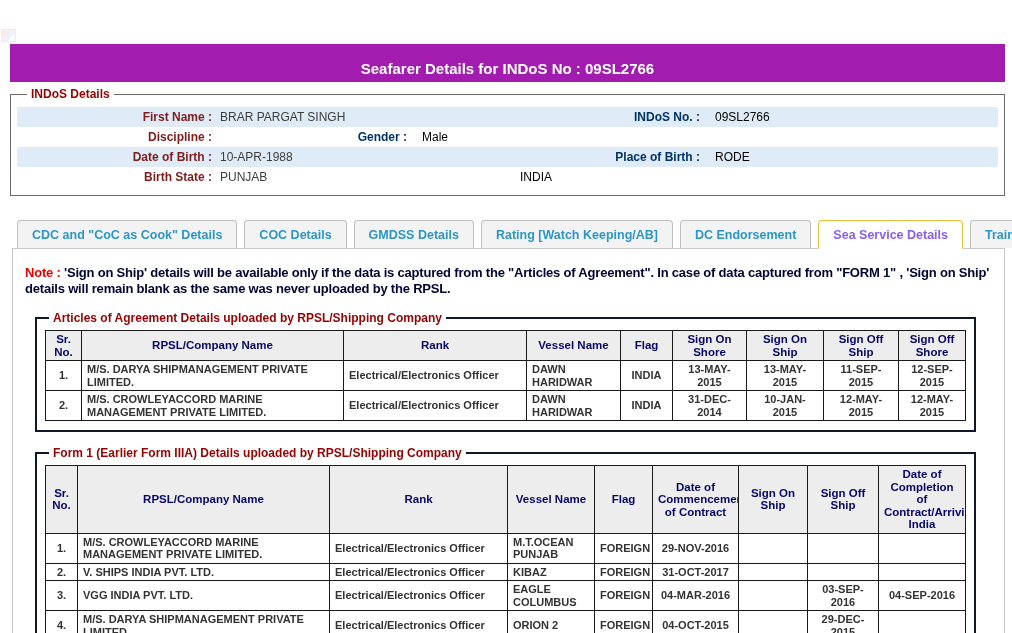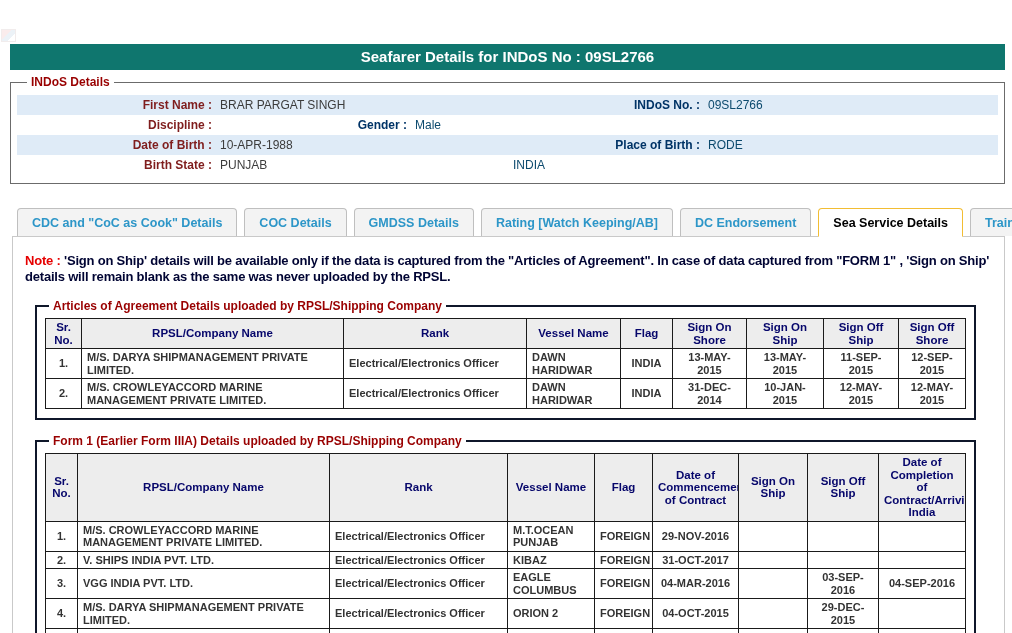--- a/index.html
+++ b/index.html
@@ -2,41 +2,41 @@
 <html><head>
 <meta charset="utf-8">
 <style>
   html,body{margin:0;padding:0;background:#fff;}
   body{width:1012px;height:633px;overflow:hidden;font-family:"Liberation Sans",sans-serif;position:relative;}
 
   
   .broken-img{position:absolute;left:1px;top:29px;width:13px;height:11px;border:1px solid #e6dede;background:linear-gradient(135deg,#f6dede 0 40%,#dde8f2 40% 70%,#fff 70%);opacity:.55;}
 
   
-  .title-bar{margin:44px 7px 0 10px;background:#0f766e;color:#fff;text-align:center;
-    font-weight:bold;font-size:15px;padding:4px 0 5px;}
+  .title-bar{margin:44px 7px 0 10px;background:#a21caf;color:#fff;text-align:center;
+    font-weight:bold;font-size:15px;padding:16px 0 5px;}
 
   
   fieldset{border:1px solid #6b6b6b;margin:0;padding:2px 6px 8px 6px;}
   legend{color:#990000;font-weight:bold;font-size:12px;padding:0 4px;margin-left:10px;}
   .indos-fs{margin:5px 7px 0 10px;}
   .indos-grid{margin-top:4px;}
   .indos-row{display:flex;align-items:center;height:20px;font-size:12px;}
   .indos-row.alt{background:#dfebf7;}
   .ind-lbl{width:195px;text-align:right;color:#7f1d1d;font-weight:bold;}
   .ind-val{width:285px;padding-left:8px;color:#3c3c3c;}
   .ind-lbl2{width:195px;text-align:right;color:#003366;font-weight:bold;}
-  .ind-val2{flex:1;padding-left:8px;color:#0c4a6e;}
+  .ind-val2{flex:1;padding-left:8px;color:#000000;margin-left:7px;}
 
   
   .tabs-wrap{margin:24px 7px 0 12px;position:relative;}
   .tab-bar{display:flex;gap:7px;padding-left:5px;position:relative;z-index:2;}
   .tab{background:#f3f3f3;border:1px solid #bfbfbf;border-bottom:none;border-radius:4px 4px 0 0;
     padding:7px 14px 6px;color:#2d96c8;font-weight:bold;font-size:12.5px;cursor:pointer;white-space:nowrap;}
-  .tab.active{background:#fff;border:1px solid #f2bd33;border-bottom:1px solid #fff;color:#000000;margin-bottom:-1px;}
+  .tab.active{background:#fff;border:1px solid #f2bd33;border-bottom:1px solid #fff;color:#8b5cf6;margin-bottom:-1px;}
   .tab-panel{border:1px solid #c9c9c9;background:#fff;height:388px;padding:14px 10px 0 8px;position:relative;z-index:1;}
 
   
   .note{margin:2px 0 0 4px;font-size:13px;font-weight:bold;color:#000433;line-height:16px;letter-spacing:-0.2px;}
   .note .note-prefix{color:#e60000;}
 
   
   .tbl-fs{margin:14px 22px 0 14px;padding:2px 8px 9px 8px;border:2px solid #0f172a;}
   .tbl-fs legend{margin-left:4px;}
   table{border-collapse:collapse;table-layout:fixed;width:920px;margin-top:3px;

